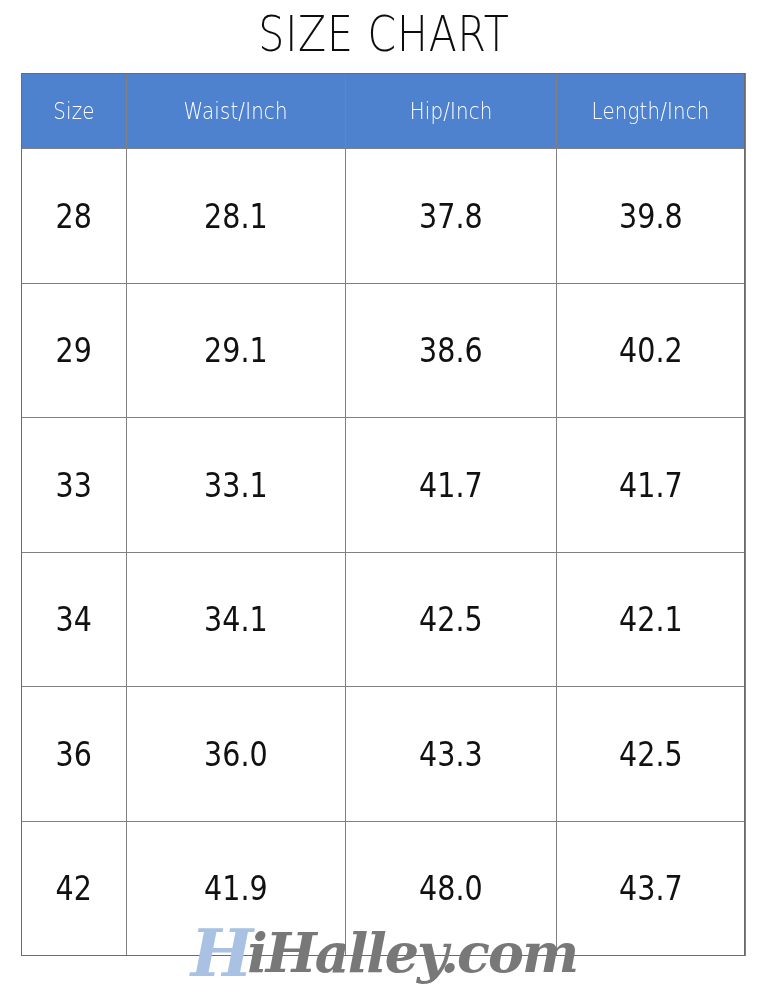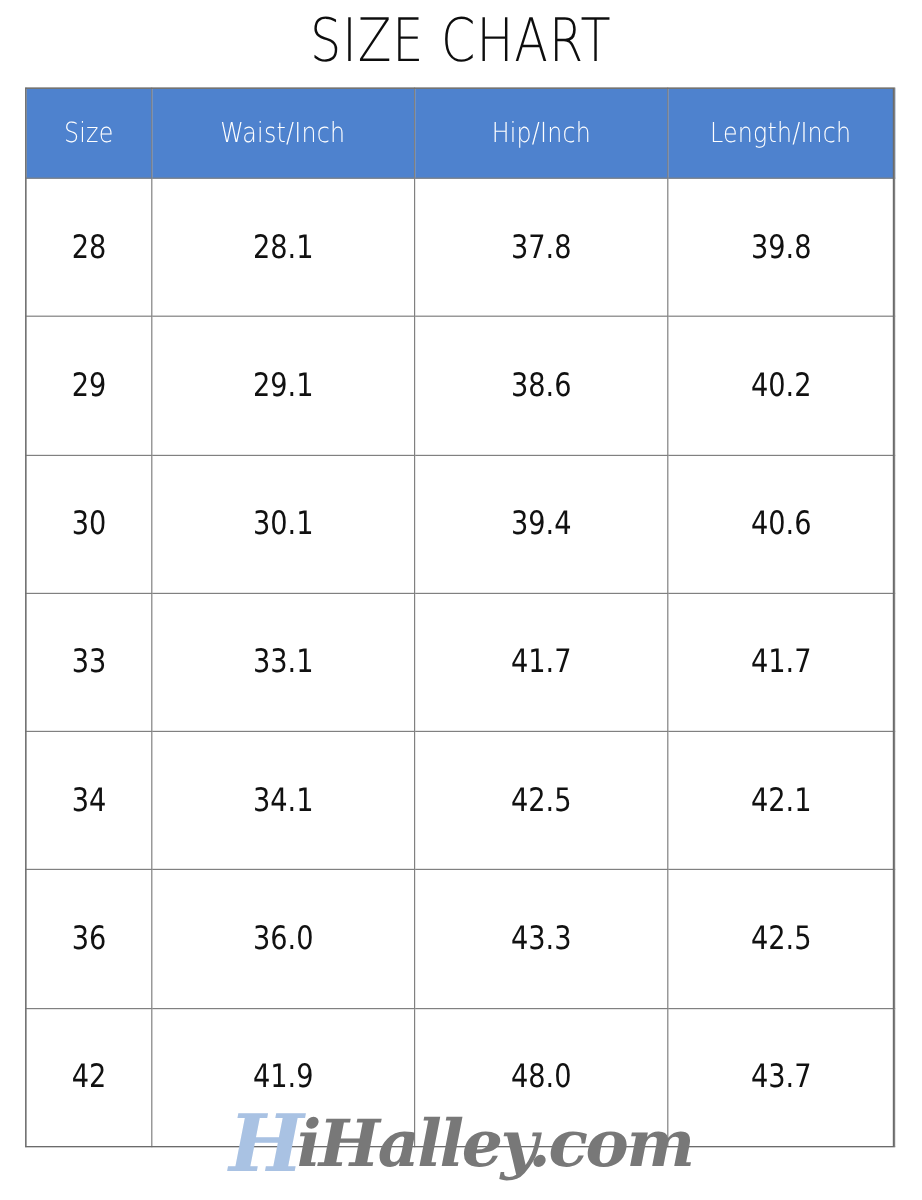--- a/index.html
+++ b/index.html
@@ -92,21 +92,21 @@
   }
 
   tbody tr.data-row {
     height: 73.4px;
   }
 
   tbody td {
     background: #ffffff;
     color: #111111;
     font-family: "DejaVu Sans", sans-serif;
-    font-size: 27px;
+    font-size: 34px;
     font-weight: 400;
     letter-spacing: 0px;
   }
   tbody td .cell-txt {
     display: inline-block;
     transform: scaleX(0.84);
     transform-origin: center;
     white-space: nowrap;
   }
 
@@ -190,26 +190,20 @@
           <td><span class="cell-txt">39.8</span></td>
         </tr>
 
         <tr class="data-row">
           <td><span class="cell-txt">29</span></td>
           <td><span class="cell-txt">29.1</span></td>
           <td><span class="cell-txt">38.6</span></td>
           <td><span class="cell-txt">40.2</span></td>
         </tr>
 
-        <tr class="data-row">
-          <td><span class="cell-txt">30</span></td>
-          <td><span class="cell-txt">30.1</span></td>
-          <td><span class="cell-txt">39.4</span></td>
-          <td><span class="cell-txt">40.6</span></td>
-        </tr>
 
 
 
         <tr class="data-row">
           <td><span class="cell-txt">33</span></td>
           <td><span class="cell-txt">33.1</span></td>
           <td><span class="cell-txt">41.7</span></td>
           <td><span class="cell-txt">41.7</span></td>
         </tr>
 

